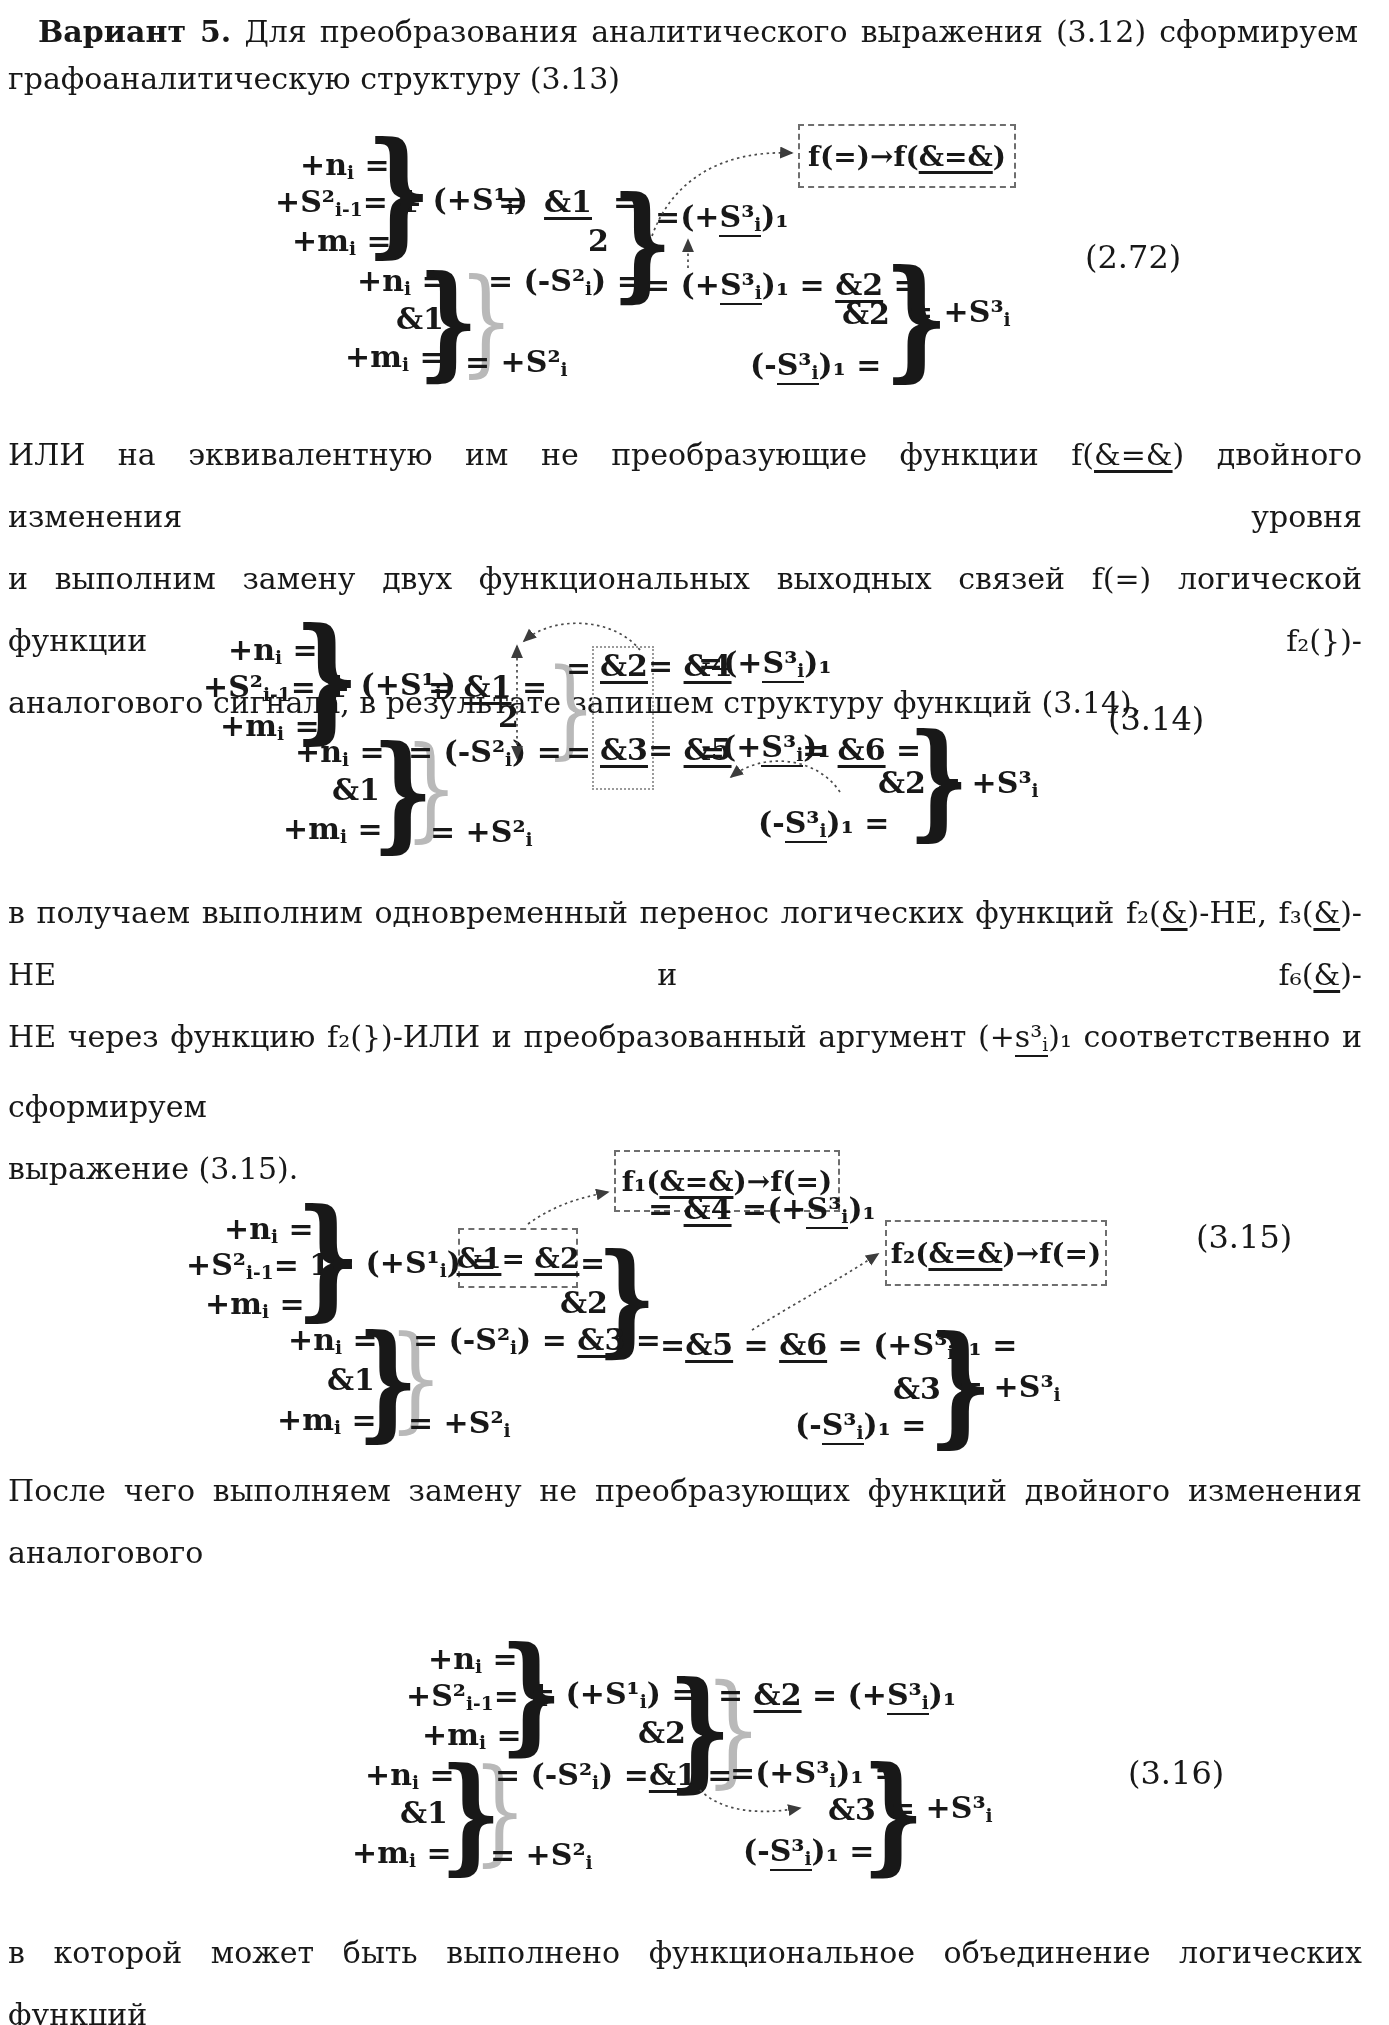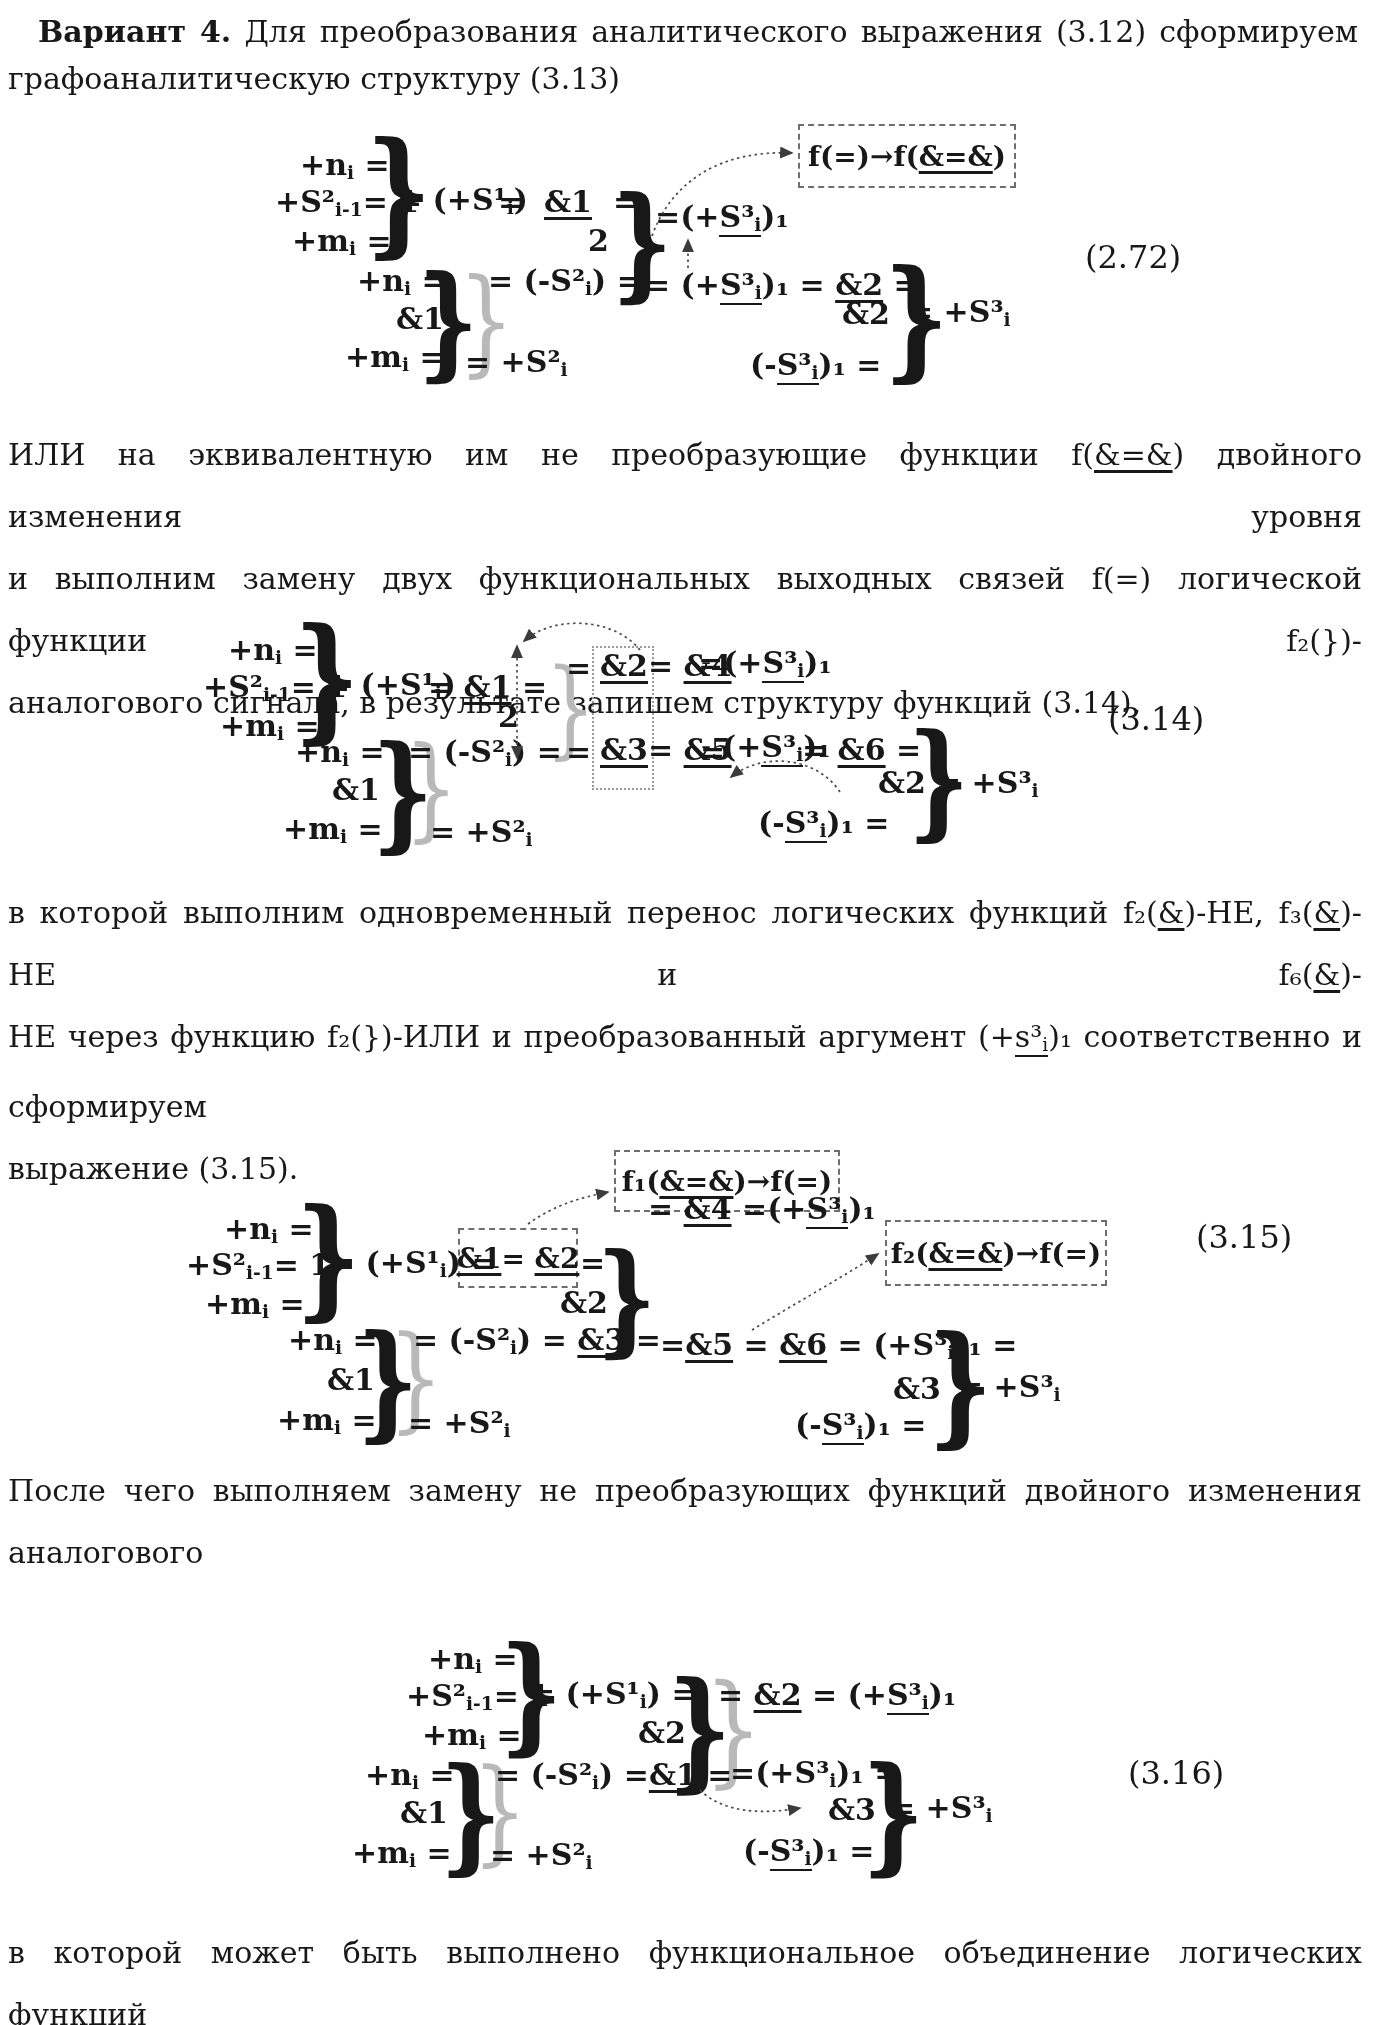--- a/index.html
+++ b/index.html
@@ -24,30 +24,30 @@
   .fbox.empty{border:2px dotted #9a9a9a;}
   .eqlab{position:absolute;font-weight:400;font-size:32px;white-space:pre;}
   svg.arrows{position:absolute;inset:0;pointer-events:none;}
 </style>
 </head>
 <body>
 
 <div class="page">
 
   <div class="para" style="left:8px;top:8px;width:1350px;font-size:30px;line-height:47px;">
-      <div class="pline" style="padding-left: 30px;"><span class="b">Вариант  4.</span><span class="">  Для  преобразования  аналитического  выражения  (3.12)  сформируем</span></div>
+      <div class="pline" style="padding-left: 30px;"><span class="b">Вариант  5.</span><span class="">  Для  преобразования  аналитического  выражения  (3.12)  сформируем</span></div>
       <div class="pline nj"><span class="">графоаналитическую структуру (3.13)</span></div>
     </div>
   <div class="para" style="left:8px;top:424px;width:1354px;font-size:30px;line-height:62px;">
       <div class="pline"><span class="">ИЛИ на эквивалентную им не преобразующие  функции f(</span><span class="u">&amp;=&amp;</span><span class="">) двойного изменения уровня</span></div>
       <div class="pline"><span class="">и выполним замену двух функциональных выходных связей f(=) логической функции f₂(})-</span></div>
       <div class="pline nj"><span class="">аналогового сигнала, в результате   запишем  структуру функций (3.14),</span></div>
     </div>
   <div class="para" style="left:8px;top:882px;width:1354px;font-size:30px;line-height:62px;">
-      <div class="pline"><span class="">в которой  выполним одновременный перенос логических функций f₂(</span><span class="u">&amp;</span><span class="">)-НЕ, f₃(</span><span class="u">&amp;</span><span class="">)-НЕ и f₆(</span><span class="u">&amp;</span><span class="">)-</span></div>
+      <div class="pline"><span class="">в получаем  выполним одновременный перенос логических функций f₂(</span><span class="u">&amp;</span><span class="">)-НЕ, f₃(</span><span class="u">&amp;</span><span class="">)-НЕ и f₆(</span><span class="u">&amp;</span><span class="">)-</span></div>
       <div class="pline"><span class="">НЕ через функцию f₂(})-ИЛИ и преобразованный аргумент (+</span><span class="grp ug"><span class="">s³</span><span class="sb">i</span></span><span class="">)₁ соответственно и сформируем</span></div>
       <div class="pline nj"><span class="">выражение    (3.15).</span></div>
     </div>
   <div class="para" style="left:8px;top:1460px;width:1354px;font-size:30px;line-height:62px;">
       <div class="pline"><span class="">После чего выполняем   замену   не преобразующих функций двойного изменения аналогового</span></div>
     </div>
   <div class="para" style="left:8px;top:1922px;width:1354px;font-size:30px;line-height:62px;">
       <div class="pline"><span class="">в  которой  может  быть  выполнено  функциональное  объединение  логических  функций</span></div>
     </div>
 

